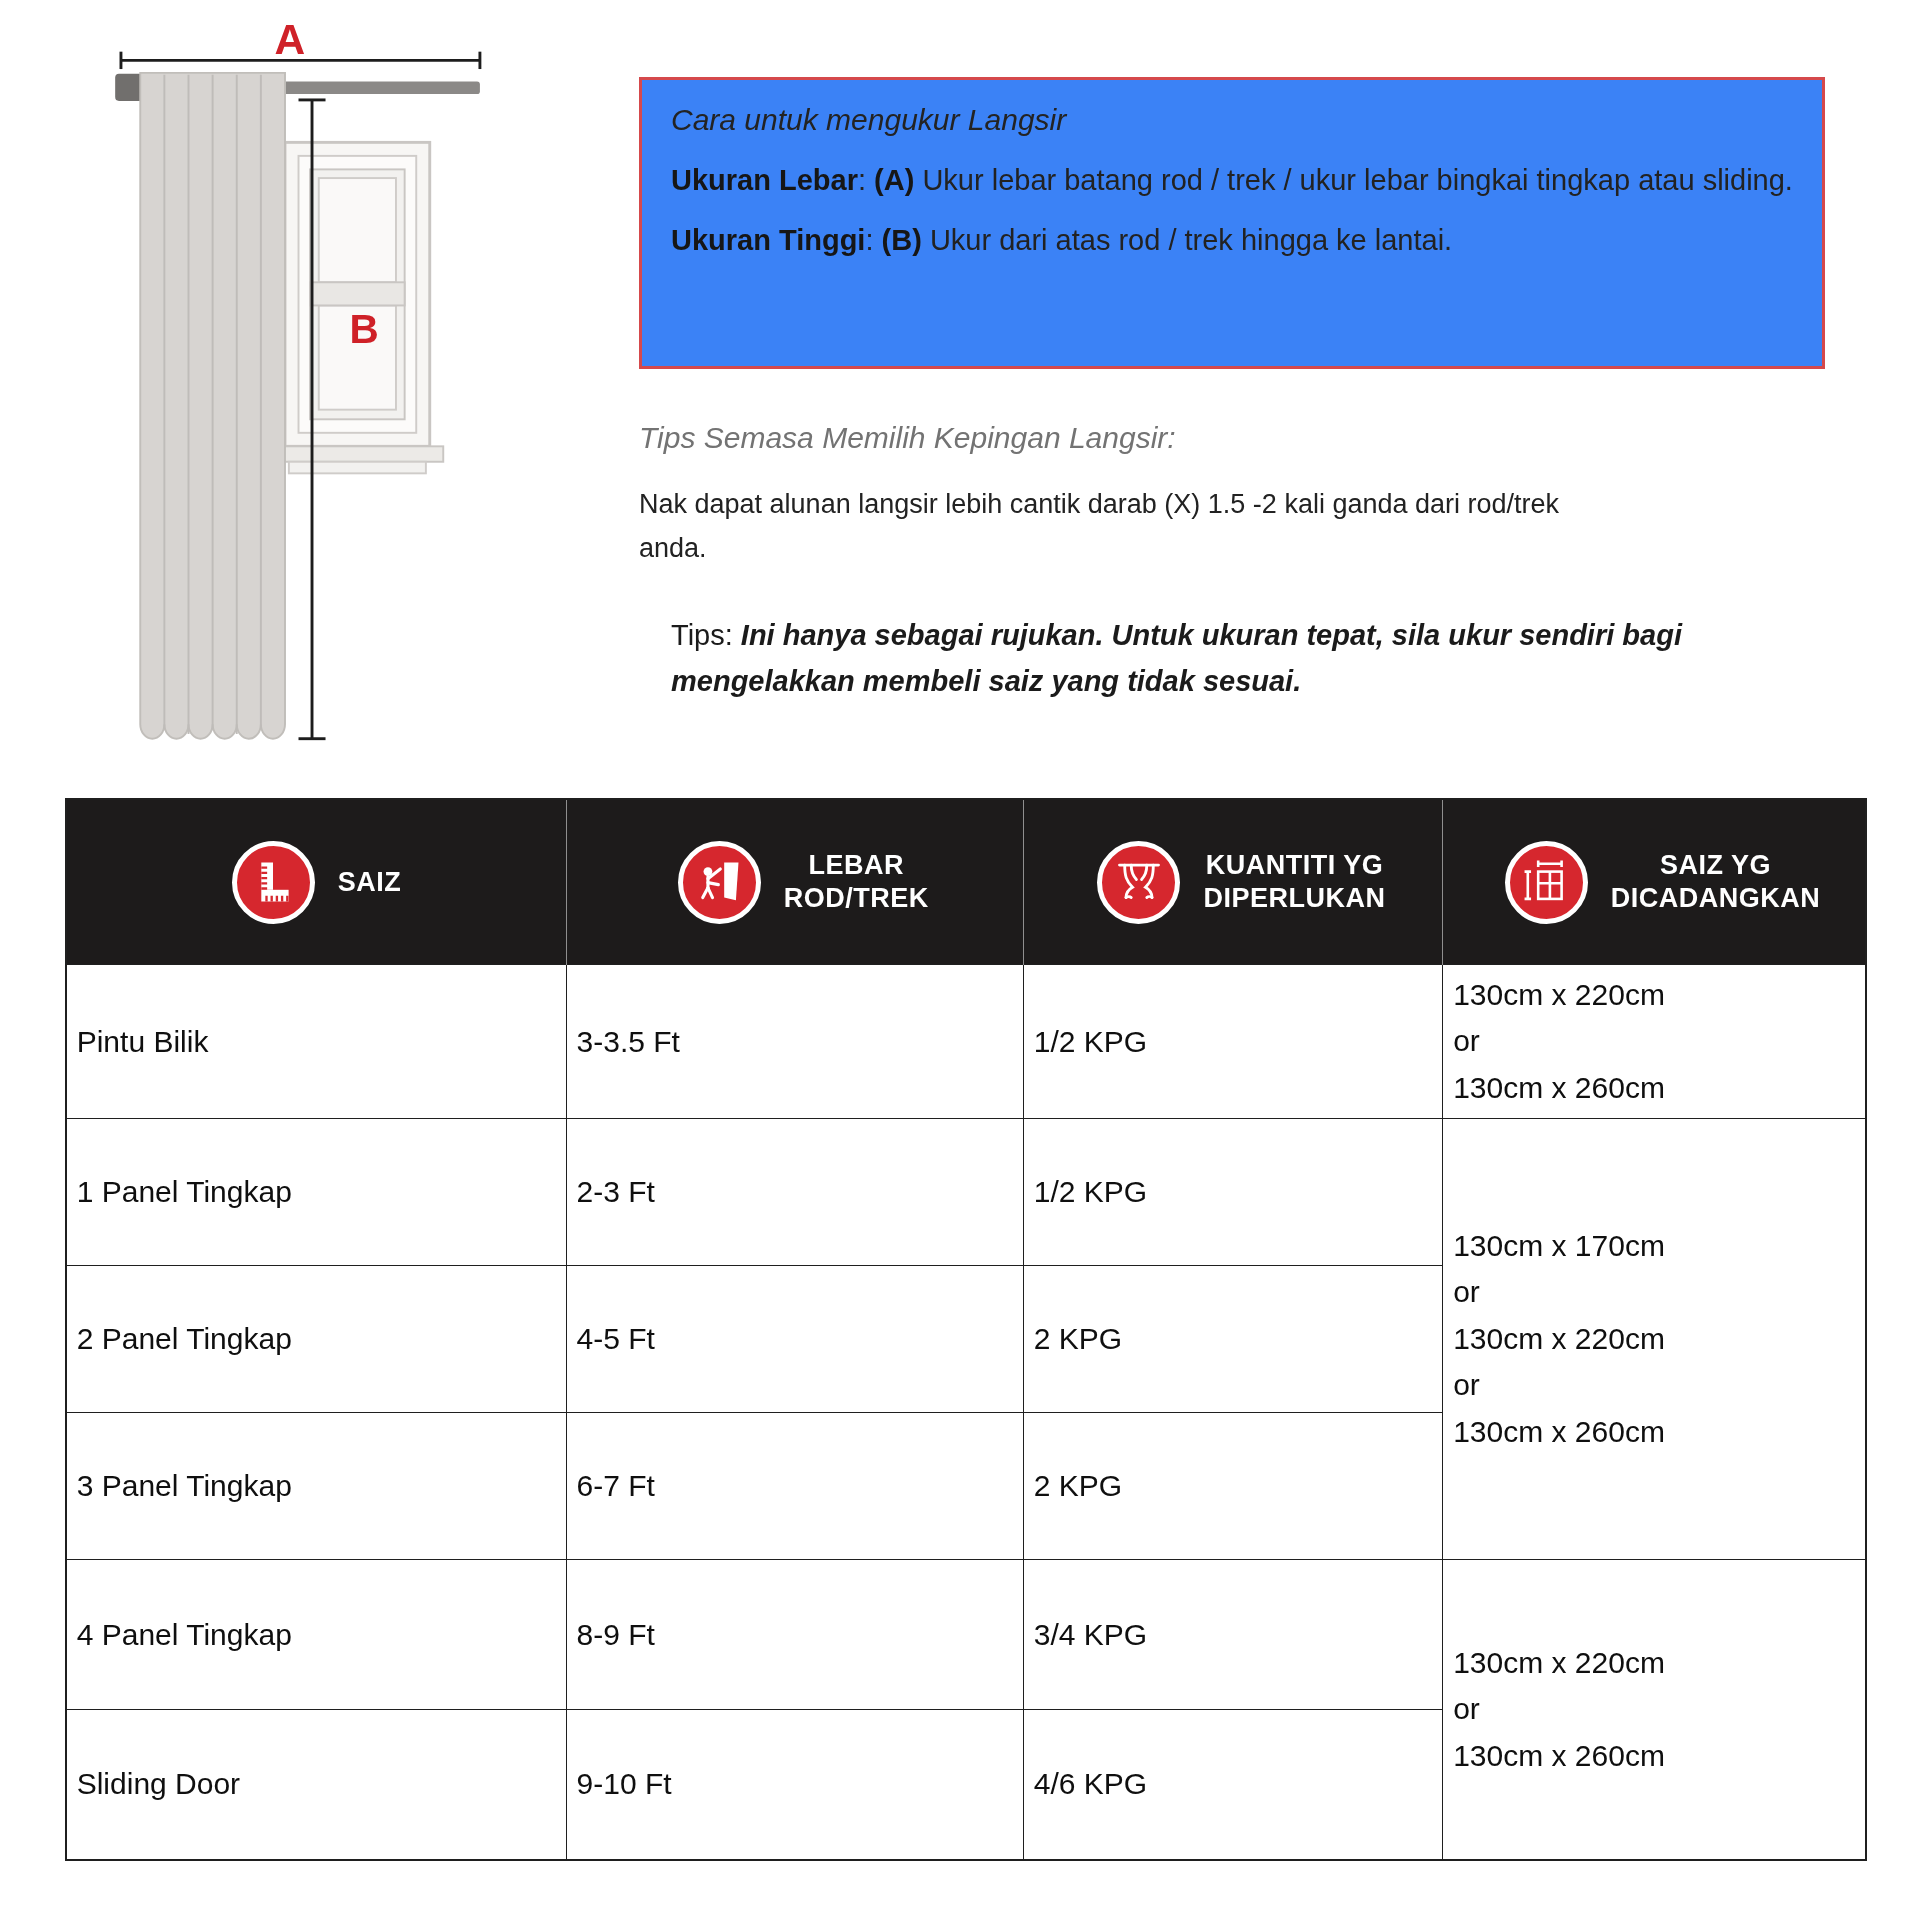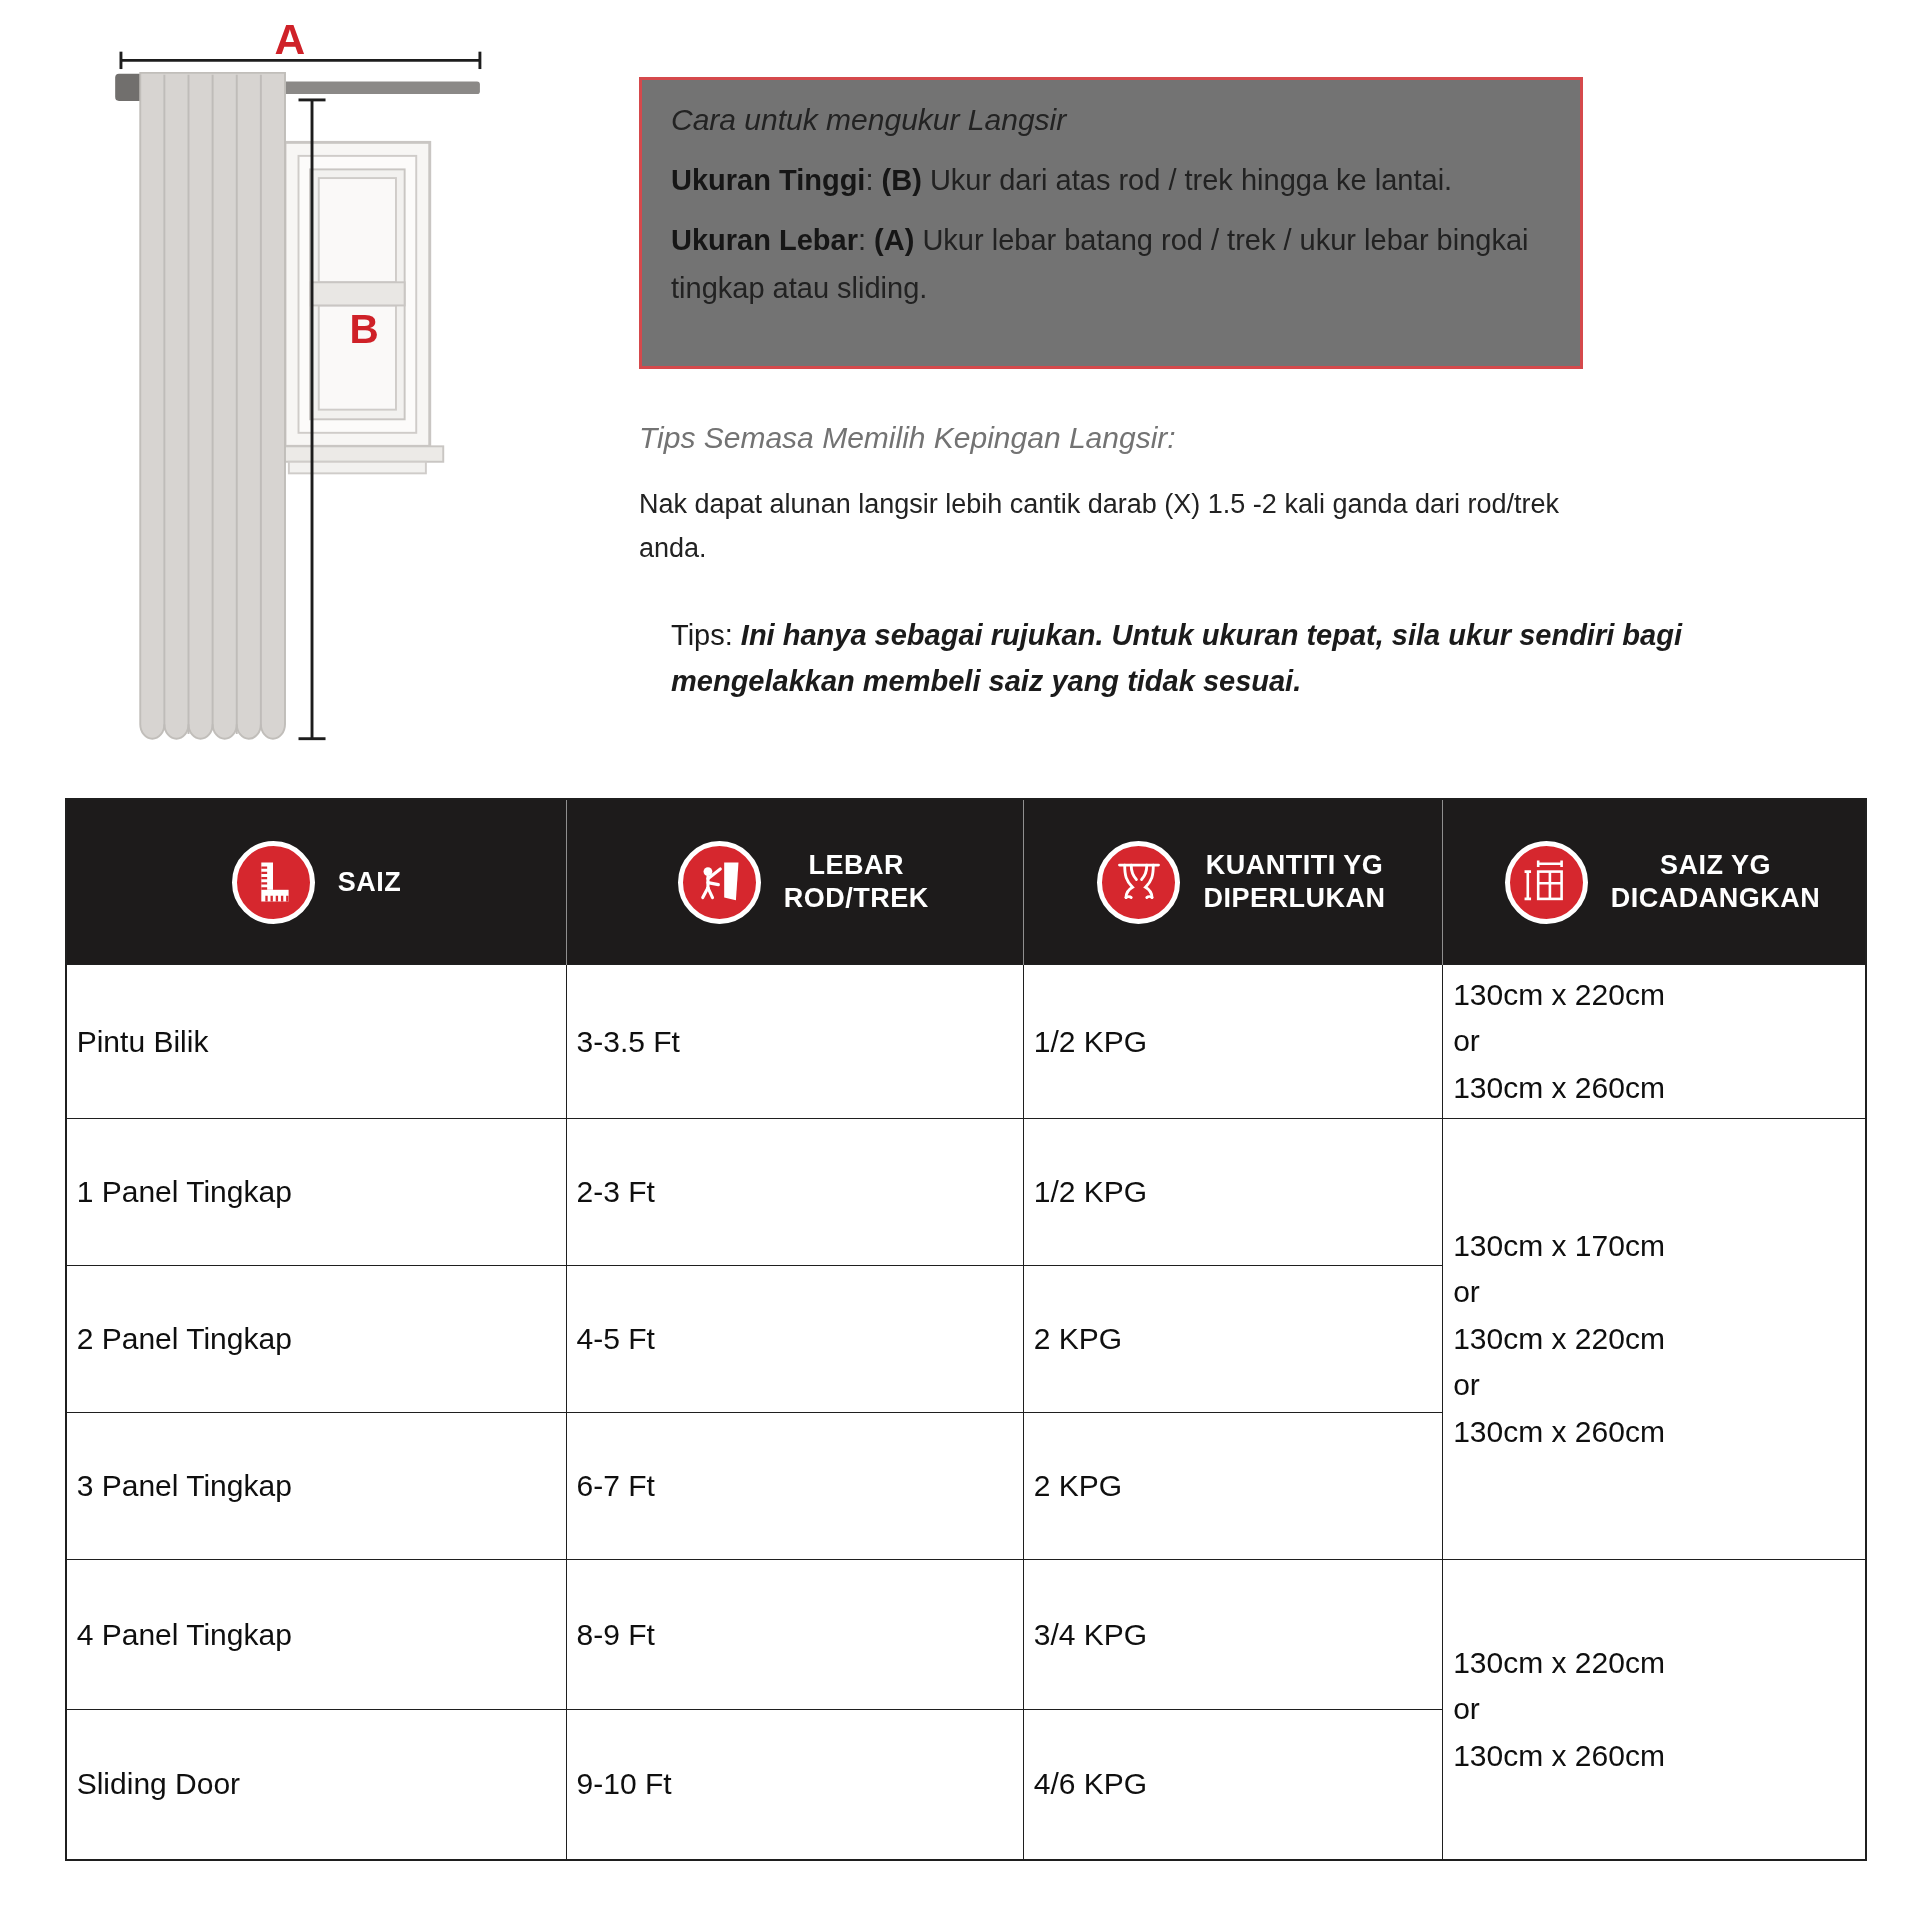--- a/index.html
+++ b/index.html
@@ -7,22 +7,22 @@
     width:1931px;height:1931px;position:relative;background:#ffffff;
     font-family:"Liberation Sans","DejaVu Sans",sans-serif;color:#1e1e1e;
     -webkit-font-smoothing:antialiased;
   }
 
   
   .illustration{position:absolute;left:82px;top:14.5px;width:406px;height:743px;}
 
   
   .measure-box{
-    position:absolute;left:639px;top:77px;width:944px;height:292px;
-    box-sizing:border-box;border:3.9px solid #d5494c;background:#737373;
+    position:absolute;left:639px;top:77px;width:1186px;height:292px;
+    box-sizing:border-box;border:3.9px solid #d5494c;background:#3b82f6;
     padding:23px 29px 14px 29px;
   }
   .measure-box .box-title{
     font-style:italic;font-size:30px;color:#232323;margin:0 0 19.3px 0;font-weight:500;
   }
   .measure-box p{margin:0 0 11.6px 0;font-size:29px;line-height:1.66;color:#222;}
   .measure-box .lbl{font-weight:bold;color:#161616;}
 
   
   .tips-heading{
@@ -110,22 +110,22 @@
       <path d="M60 60 H210 V735
                a12.5 15 0 0 1 -25 0 a12.5 15 0 0 1 -25 0 a12.5 15 0 0 1 -25 0
                a12.5 15 0 0 1 -25 0 a12.5 15 0 0 1 -25 0 a12.5 15 0 0 1 -25 0 Z" fill="#d7d4d1" stroke="#c1beba" stroke-width="2"></path>
       <path d="M85 62 V740 M110 62 V745 M135 62 V740 M160 62 V745 M185 62 V740" fill="none" stroke="#bfbcb9" stroke-width="2"></path>
     </g>
   </svg>
 </div>
 
 <div class="measure-box">
   <div class="box-title">Cara untuk mengukur Langsir</div>
+  <p><span class="lbl">Ukuran Lebar</span><span>: </span><span class="lbl">(A) </span><span>Ukur lebar batang rod / trek / ukur lebar bingkai tingkap atau sliding.</span></p>
   <p><span class="lbl">Ukuran Tinggi</span><span>: </span><span class="lbl">(B) </span><span>Ukur dari atas rod / trek hingga ke lantai.</span></p>
-  <p><span class="lbl">Ukuran Lebar</span><span>: </span><span class="lbl">(A) </span><span>Ukur lebar batang rod / trek / ukur lebar bingkai tingkap atau sliding.</span></p>
 </div>
 
 <div class="tips-heading">Tips Semasa Memilih Kepingan Langsir:</div>
 <div class="tips-body">Nak dapat alunan langsir lebih cantik darab (X) 1.5 -2 kali ganda dari rod/trek
 anda.</div>
 <div class="tips-note"><span>Tips: </span><span class="note-rest">Ini hanya sebagai rujukan. Untuk ukuran tepat, sila ukur sendiri bagi
 mengelakkan membeli saiz yang tidak sesuai.</span></div>
 
 <table class="size-table">
   <colgroup>

